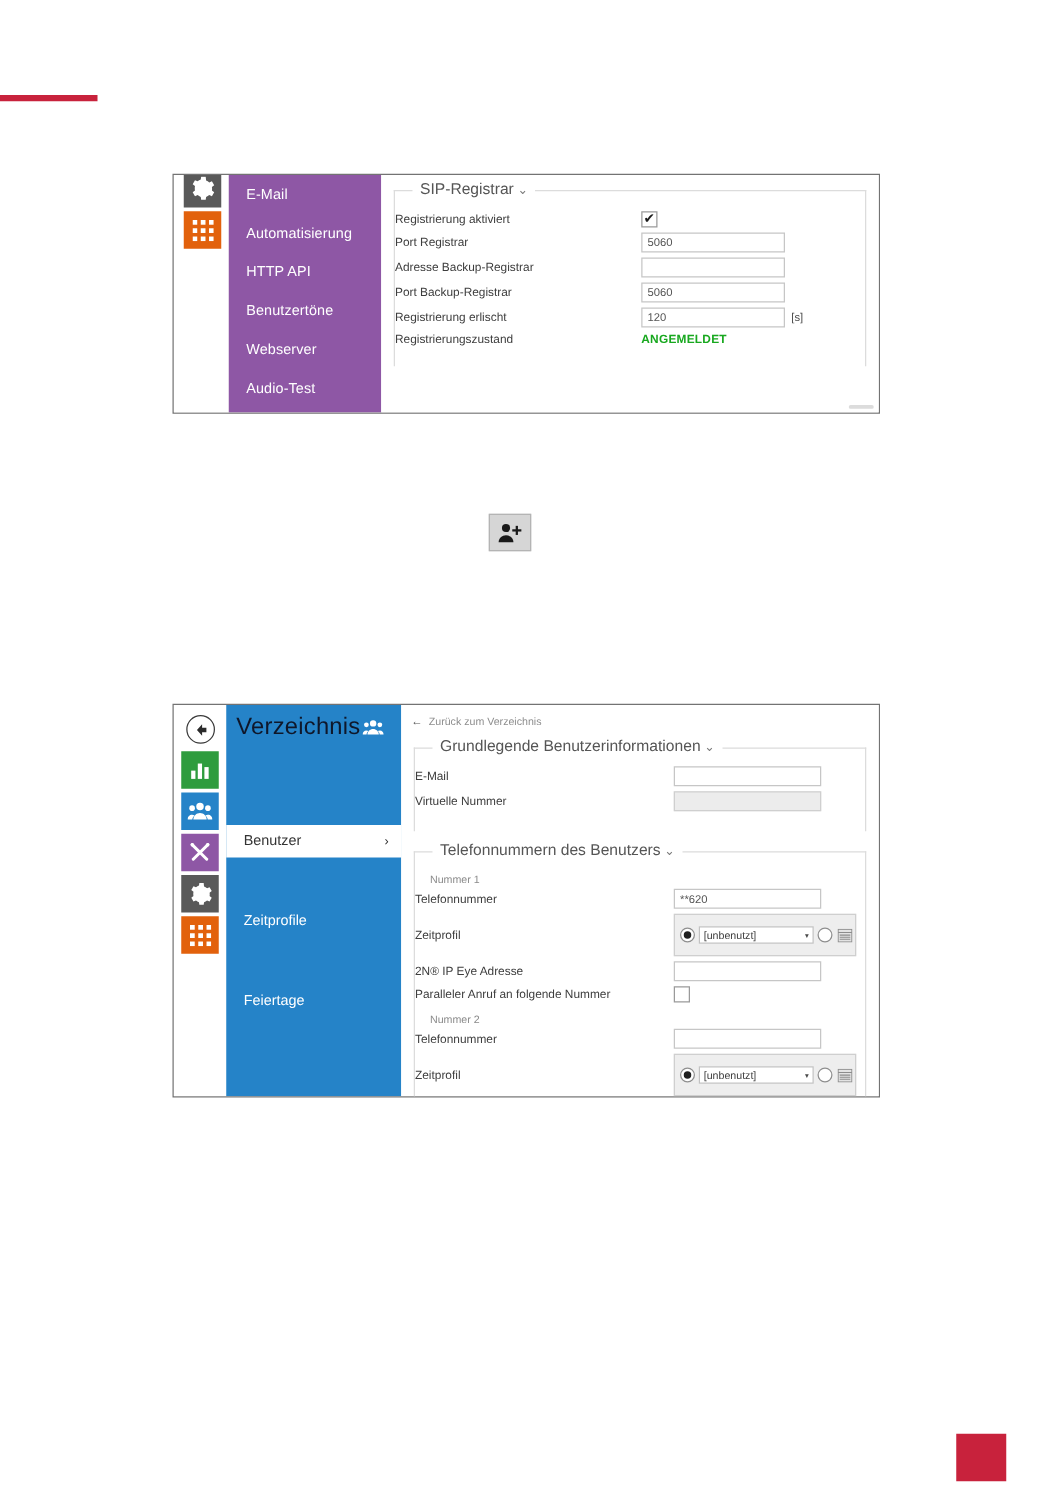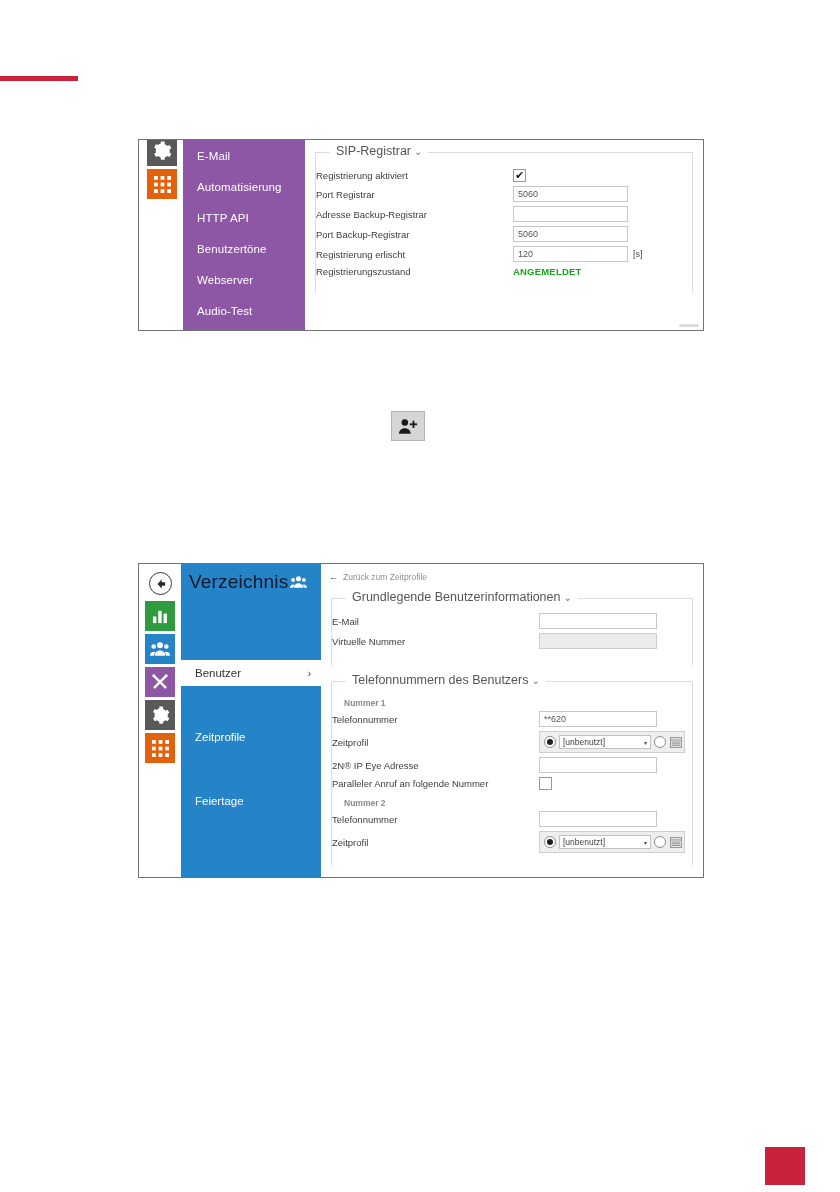--- a/index.html
+++ b/index.html
@@ -149,28 +149,28 @@
   #shot-dir .chev{font-size:10px;}
   #shot-dir .body{
     position:absolute;left:182px;top:0;right:0;bottom:0;background:#ffffff;
   }
   .backlink{
     display:flex;align-items:center;gap:5px;
     padding:8px 0 2px 8px;font-size:8.5px;color:#8e8e8e;
   }
   .backlink .arr{font-size:9px;color:#555;}
   .grp-label{
-    font-size:8.5px;color:#8a8a8a;padding:4px 0 3px 12px;font-weight:bold;
+    font-size:8.5px;color:#8a8a8a;padding:4px 0 3px 12px;
   }
   #shot-dir .row .lbl{width:200px;}
   #shot-dir .inp{width:118px;}
   .zp-wrap{
     display:flex;align-items:center;
     background:#eeeeee;border:1px solid #cfcfcf;box-sizing:border-box;
-    height:22px;padding:4px 2px;
+    height:22px;padding:16px 2px;
   }
   .radio{
     width:12px;height:12px;border-radius:50%;
     border:1px solid #8f8f8f;background:#fff;box-sizing:border-box;
     display:flex;align-items:center;justify-content:center;
     margin:0 2px;flex:0 0 auto;
   }
   .radio .dot{width:6px;height:6px;border-radius:50%;background:#1f1f1f;}
   .sel{
     width:92px;height:14px;box-sizing:border-box;
@@ -362,21 +362,21 @@
     </div>
     <div class="dmenu-item">
       <span>Feiertage</span>
     </div>
   </div>
 
   <div class="body">
 
     <div class="backlink">
       <span class="arr">←</span>
-      <span>Zurück zum Zeitprofile</span>
+      <span>Zurück zum Verzeichnis</span>
     </div>
 
     <div class="fieldset" style="margin-top:14px;">
       <div class="legend">
         <span>Grundlegende Benutzerinformationen</span><span class="caret">⌄</span>
       </div>
       <div class="frm" style="padding-top:14px;">
 
 
         <div class="row">

